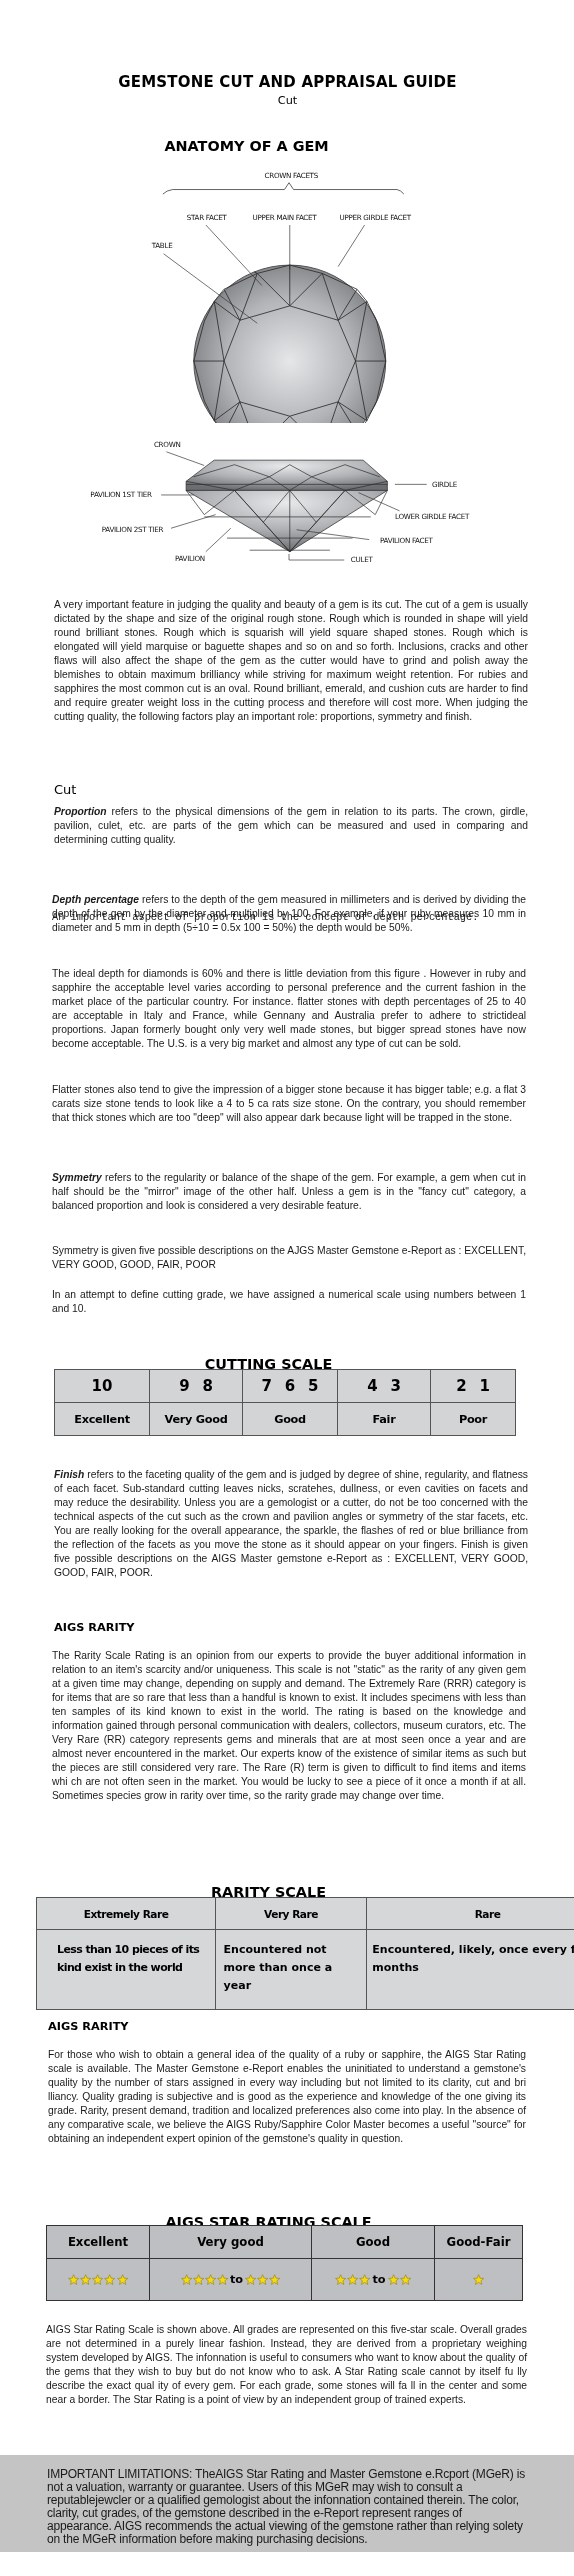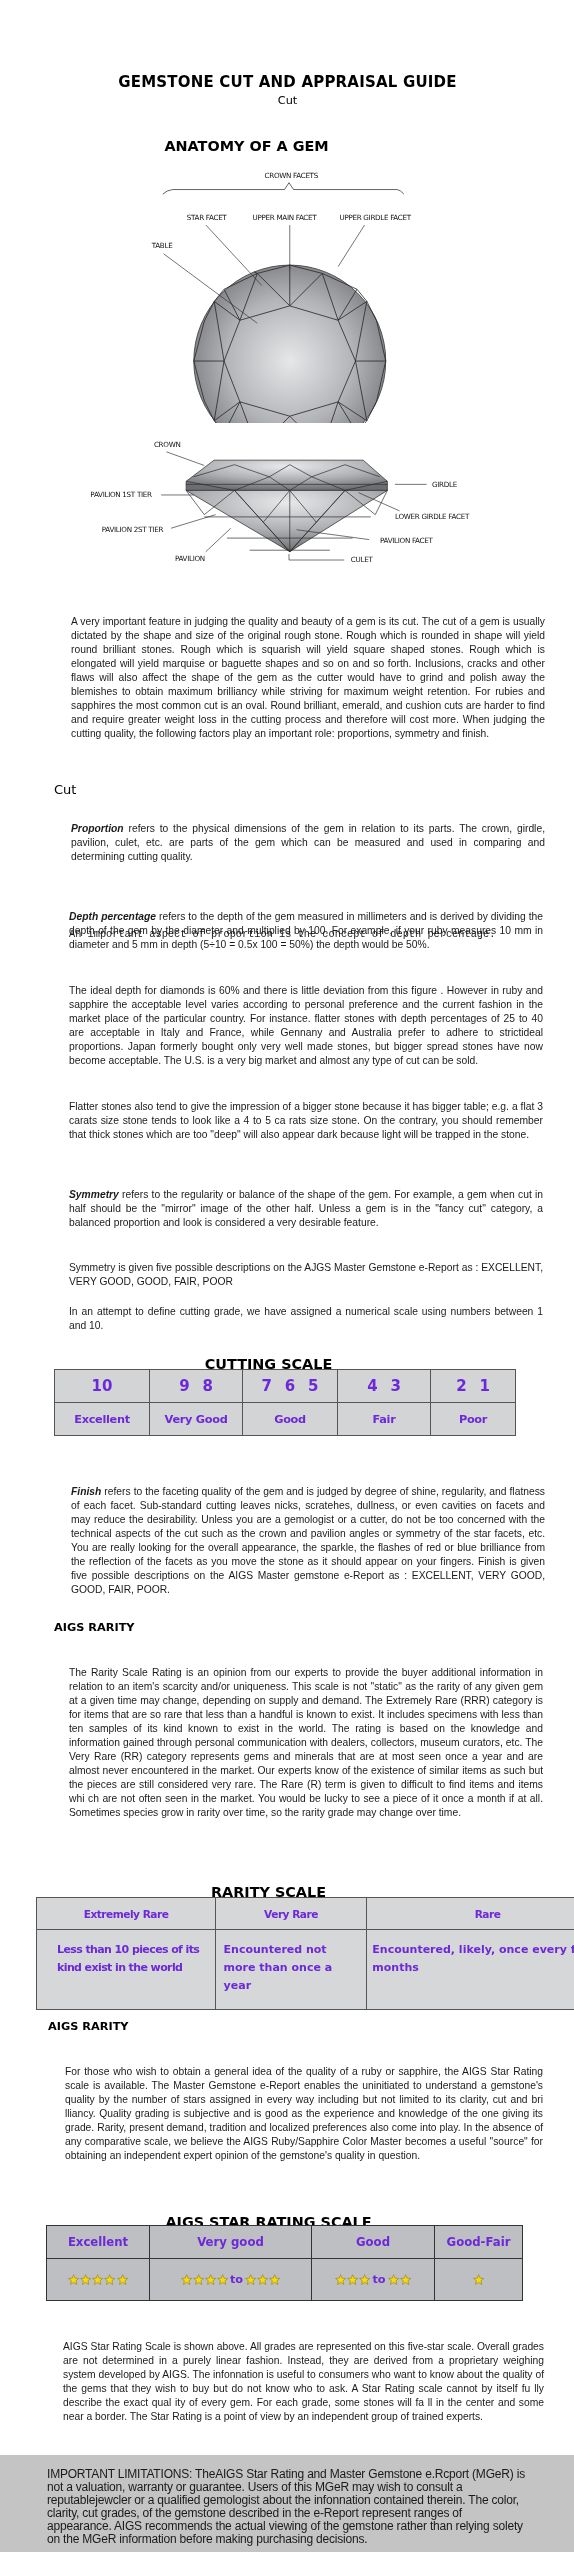--- a/index.html
+++ b/index.html
@@ -1,27 +1,27 @@
 <!DOCTYPE html>
 <html style="font-size:12px"><head>
 <meta charset="utf-8">
 <style>
   html, body { margin: 0; padding: 0; background: #ffffff; }
   body { width: 575px; height: 2576px; position: relative; overflow: hidden; color: #1a1a1a; }
   .abs { position: absolute; }
   .title-main { left: 0; width: 575px; top: 73px; text-align: center; font-family: "DejaVu Sans", sans-serif; font-weight: bold; font-size: 15px; letter-spacing: 0.2px; color: #000; }
   .title-sub { left: 0; width: 575px; top: 94px; text-align: center; font-family: "DejaVu Sans", sans-serif; font-size: 11.3px; color: #000; }
   .title-anatomy { left: 0; width: 493px; top: 138px; text-align: center; font-family: "DejaVu Sans", sans-serif; font-weight: bold; font-size: 14.4px; color: #000; }
-  .para { left: 54px; width: 474px; font-family: "Liberation Sans", sans-serif; font-size: 10.3px; line-height: 14px; color: #1a1a1a; text-align: justify; margin: 17px; }
+  .para { left: 54px; width: 474px; font-family: "Liberation Sans", sans-serif; font-size: 10.3px; line-height: 14px; color: #1a1a1a; text-align: justify; margin: 0; }
   .para b i, .para .lead { font-weight: bold; font-style: italic; }
   .sec-head { font-family: "DejaVu Sans", sans-serif; font-weight: bold; font-size: 11.3px; color: #000; }
   .sec-head-plain { font-family: "DejaVu Sans", sans-serif; font-size: 13px; color: #000; }
   .center-head { left: 0; width: 537px; text-align: center; font-family: "DejaVu Sans", sans-serif; font-weight: bold; font-size: 14.4px; color: #000; margin-top: 18px; }
   table.grid { border-collapse: collapse; position: absolute; font-family: "DejaVu Sans", sans-serif; }
-  table.grid td { border: 1.1px solid #555; text-align: center; vertical-align: middle; color: #6d28d9; }
+  table.grid td { border: 1.1px solid #555; text-align: center; vertical-align: middle; color: #000000; }
   .cut-table td { background: #d3d4d6; }
   .cut-num { font-size: 15px; font-weight: bold; height: 30px; word-spacing: 7.6px; }
   .cut-lbl { font-size: 11.3px; font-weight: bold; height: 30px; letter-spacing: -0.3px; }
   .rar-table td { background: #d6d7d9; }
   .rar-head { font-size: 10.6px; font-weight: bold; height: 29px; letter-spacing: -0.5px; }
   .rar-body { font-size: 11px; font-weight: bold; text-align: left !important; vertical-align: top !important; padding: 10.6px 6px 6px 6px; line-height: 18px; height: 62px; }
   .rar-body.tight { letter-spacing: -0.6px; }
   .star-table td { background: #bebfc2; border: 1.5px solid #333 !important; }
   .star-head { font-size: 11.7px; font-weight: bold; height: 30px; }
   .star-cell { height: 39px; font-size: 11.3px; font-weight: bold; white-space: nowrap; }

